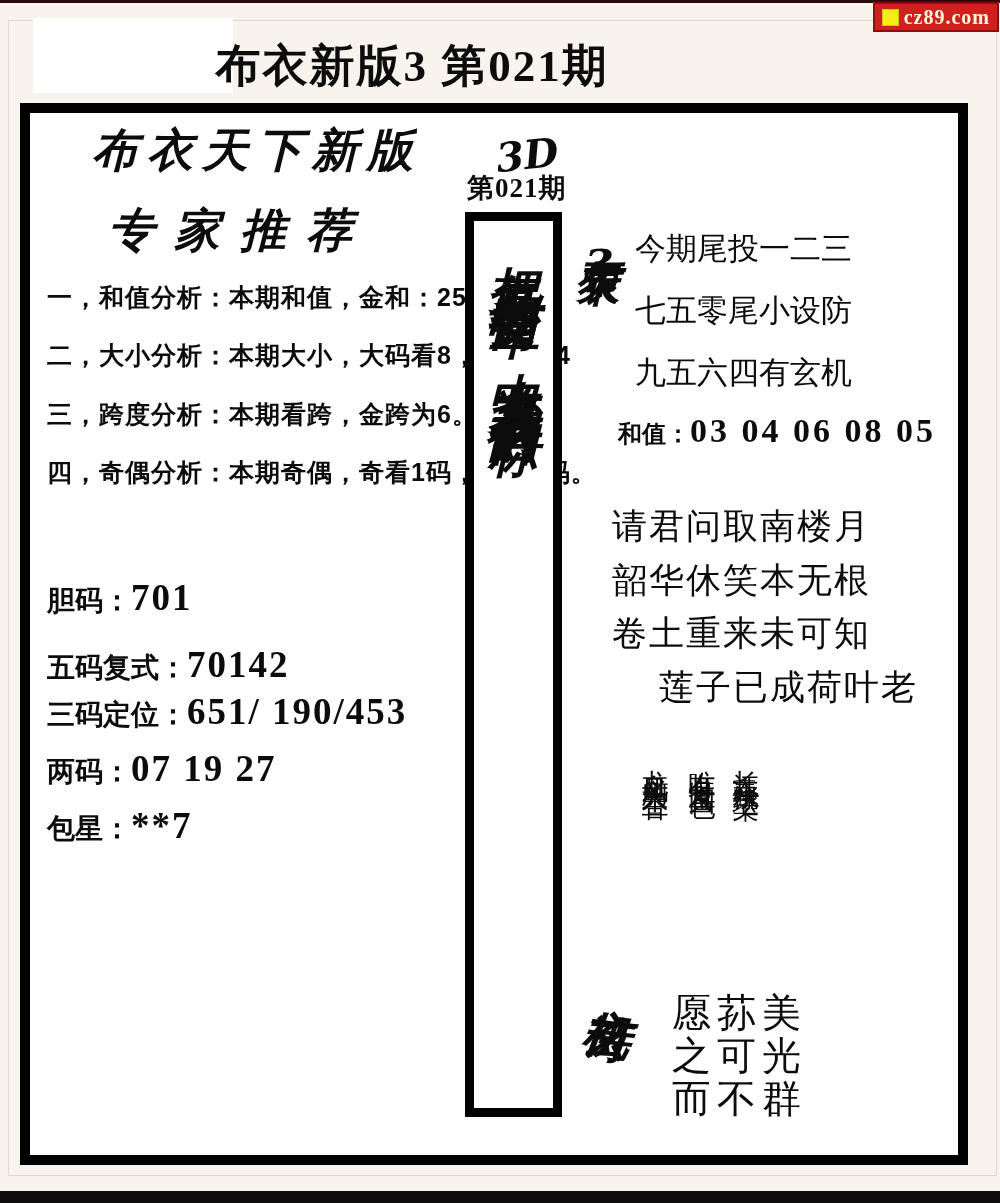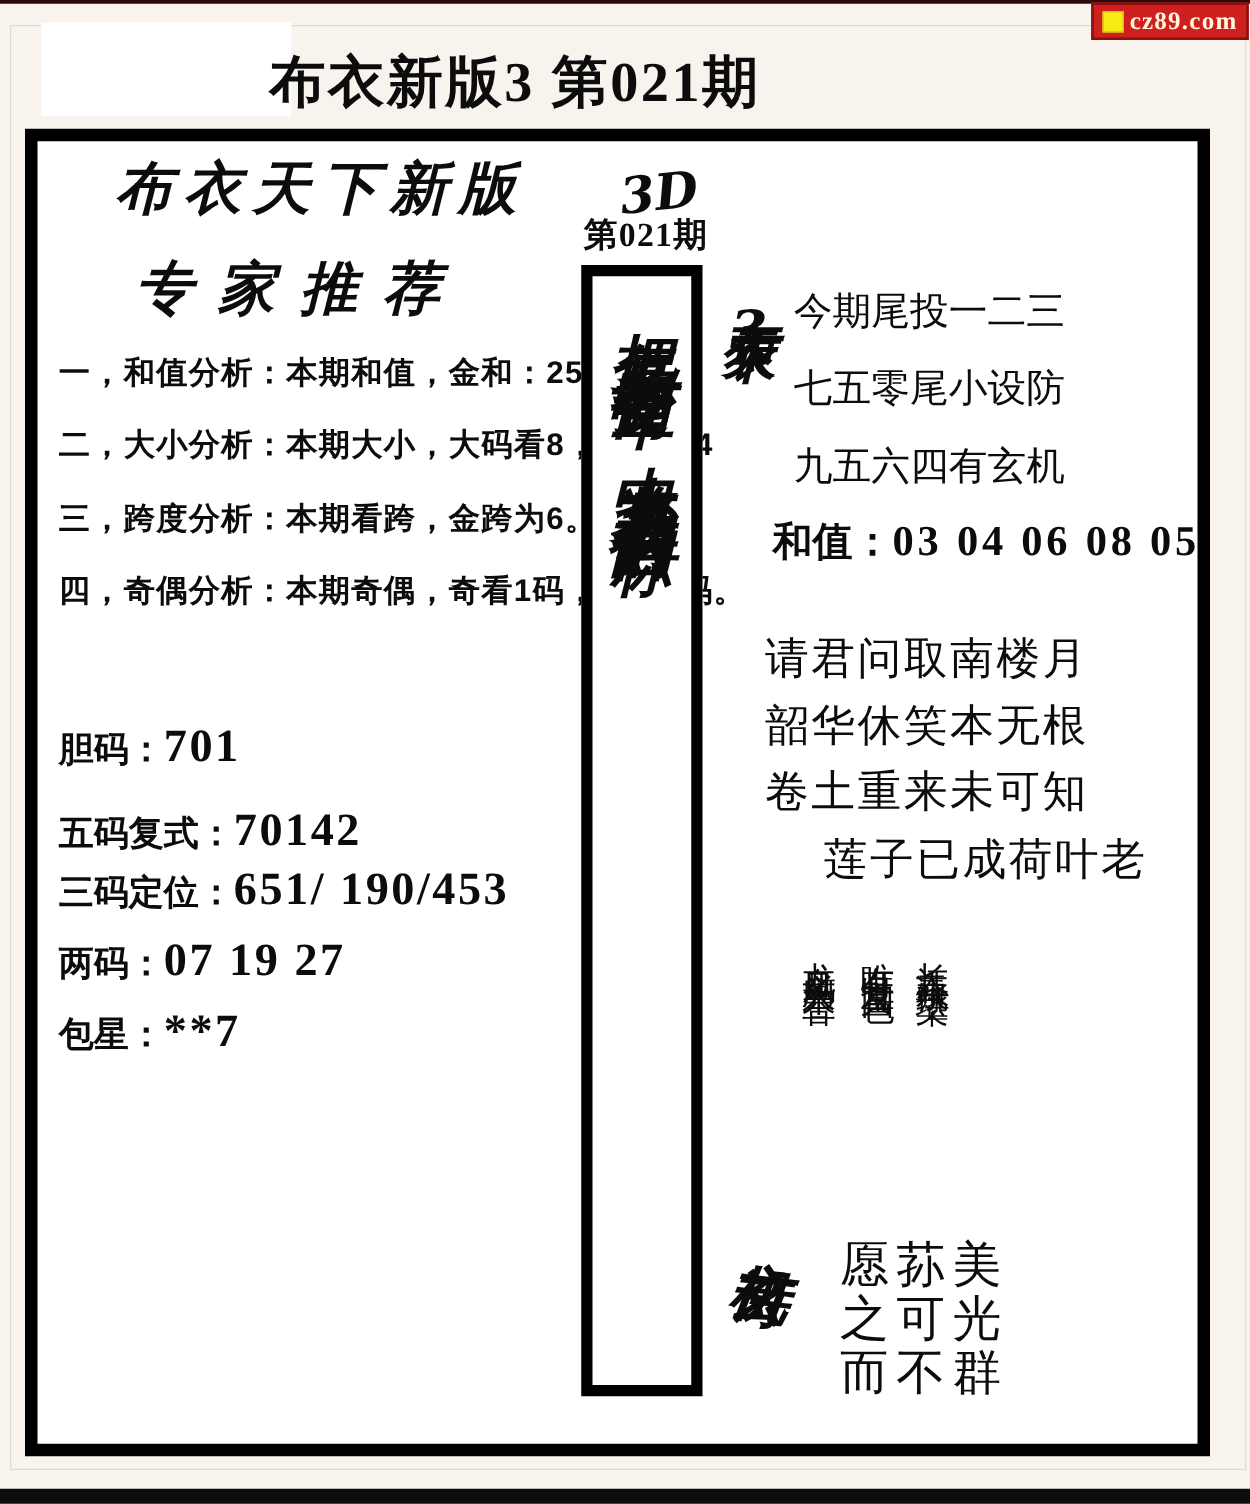--- a/index.html
+++ b/index.html
@@ -50,21 +50,21 @@
              border:9px solid #000; background:#fff;
              display:flex; justify-content:center; }
   .banner .slogan { font-size:50px; letter-spacing:7px; margin-top:6px; line-height:1; }
   .brand-vert   { left:570px; top:220px; font-size:43px; letter-spacing:5px; }
   .mystery-lbl  { left:583px; top:970px; font-size:48px; letter-spacing:3px; transform:rotate(7deg); }
 
   
   .tip { left:635px; font-size:31px; white-space:nowrap; }
   .t0{top:228px;} .t1{top:290px;} .t2{top:352px;}
   .hezhi { left:618px; top:412px; white-space:nowrap; font-weight:bold; }
-  .hezhi .lbl { font-size:32px; }
+  .hezhi .lbl { font-size:24px; }
   .hezhi .val { font-size:34px; letter-spacing:3px; }
   .poem-line { left:612px; font-size:35px; letter-spacing:2px; white-space:nowrap; }
   .q0{top:503px;} .q1{top:557px;} .q2{top:610px;} .q3{top:664px;margin-left:47px;}
   .vcol { top:748px; font-size:27px; letter-spacing:4px; height:215px; }
   .v0{left:637px;} .v1{left:684px;} .v2{left:728px;}
   .mystery-poem { left:672px; top:991px; }
   .mystery-poem div { font-size:39px; letter-spacing:6px; line-height:43px; white-space:nowrap; }
 
   .bottom-bar { left:0; top:1191px; width:1000px; height:12px; background:#0d0d0d; }
 </style>

